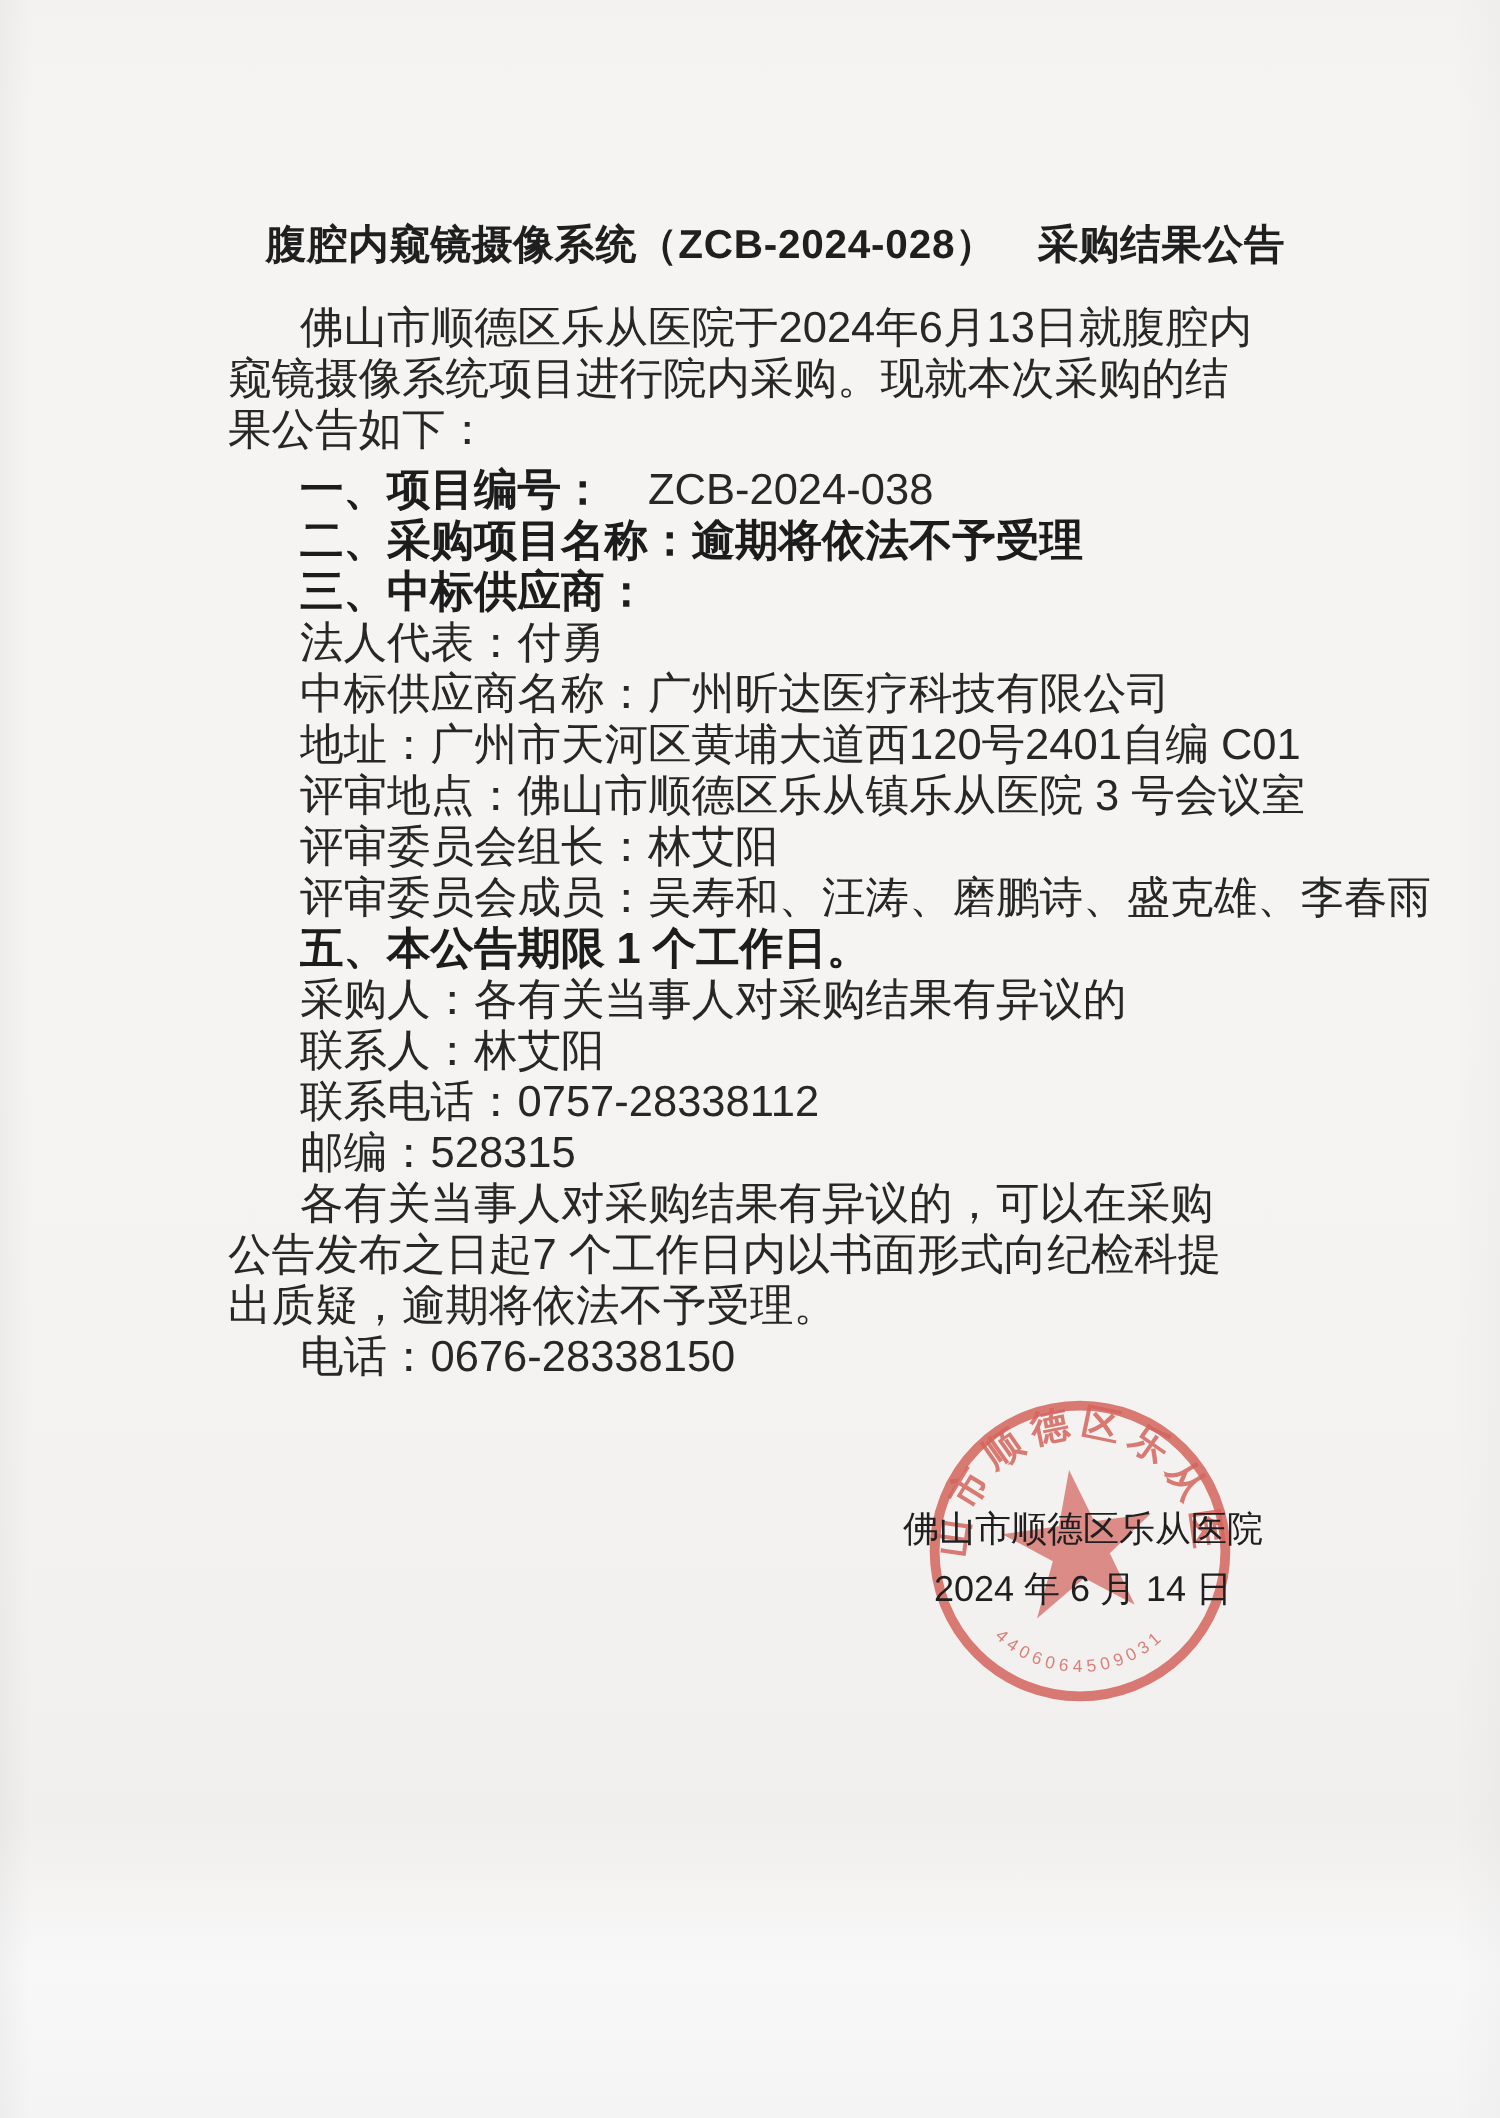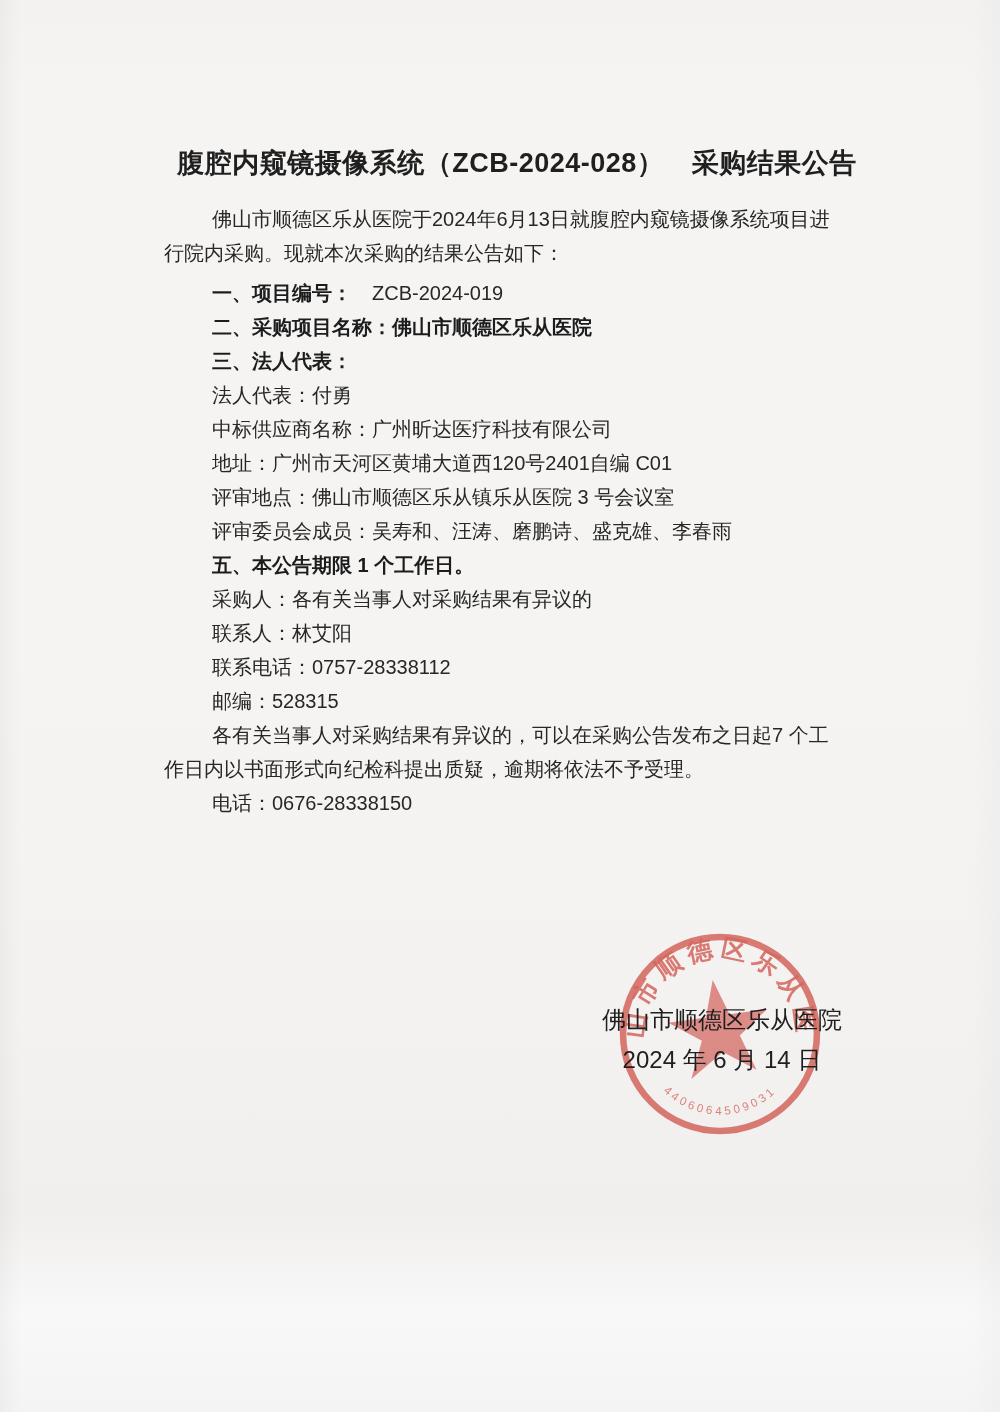--- a/index.html
+++ b/index.html
@@ -14,22 +14,22 @@
       linear-gradient(180deg, #f3f2f1 0%, #f5f4f3 6%, #f5f4f3 45%, #f3f2f1 72%, #f0efee 86%, #f9f8f8 93%, #f4f4f4 100%);
     color:#272727;
   }
   .title {
     position:absolute; top:128px; left:0; width:100%;
     margin:17px; text-align:center;
     font-size:27px; font-weight:700; color:#1f1f1f;
     letter-spacing:0.5px;
   }
   .content {
-    position:absolute; left:164px; top:202px; width:684px;
-    font-size:20px; line-height:34px;
+    position:absolute; left:152px; top:202px; width:684px;
+    font-size:29px; line-height:34px;
   }
   .para { margin:0; text-indent:48px; }
   .lines { margin-top:6px; }
   .line { padding-left:48px; white-space:nowrap; }
   .b { font-weight:700; color:#1c1c1c;margin-top:24px; }
   .signature {
     position:absolute; left:522px; top:1000px; width:400px;
     text-align:center; font-size:24px; line-height:40px;
     color:#1f1f1f; z-index:2;
   }
@@ -43,27 +43,28 @@
 <body>
 
 <div class="page">
 
   <h1 class="title">腹腔内窥镜摄像系统（ZCB-2024-028）　采购结果公告</h1>
 
   <div class="content">
     <p class="para">佛山市顺德区乐从医院于2024年6月13日就腹腔内窥镜摄像系统项目进行院内采购。现就本次采购的结果公告如下：</p>
 
     <div class="lines">
-      <div class="line"><span class="b">一、项目编号：</span><span>　ZCB-2024-019</span></div>
-      <div class="line"><span class="b">二、采购项目名称：佛山市顺德区乐从医院</span><span></span></div>
-      <div class="line"><span class="b">三、法人代表：</span><span></span></div>
+      <div class="line"><span class="b">一、项目编号：</span><span>　ZCB-2024-038</span></div>
+      <div class="line"><span class="b">二、采购项目名称：逾期将依法不予受理</span><span></span></div>
+      <div class="line"><span class="b">三、中标供应商：</span><span></span></div>
       <div class="line"><span class="b"></span><span>法人代表：付勇</span></div>
       <div class="line"><span class="b"></span><span>中标供应商名称：广州昕达医疗科技有限公司</span></div>
       <div class="line"><span class="b"></span><span>地址：广州市天河区黄埔大道西120号2401自编 C01</span></div>
       <div class="line"><span class="b"></span><span>评审地点：佛山市顺德区乐从镇乐从医院 3 号会议室</span></div>
+      <div class="line"><span class="b"></span><span>评审委员会组长：林艾阳</span></div>
       <div class="line"><span class="b"></span><span>评审委员会成员：吴寿和、汪涛、磨鹏诗、盛克雄、李春雨</span></div>
       <div class="line"><span class="b">五、本公告期限 1 个工作日。</span><span></span></div>
       <div class="line"><span class="b"></span><span>采购人：各有关当事人对采购结果有异议的</span></div>
       <div class="line"><span class="b"></span><span>联系人：林艾阳</span></div>
       <div class="line"><span class="b"></span><span>联系电话：0757-28338112</span></div>
       <div class="line"><span class="b"></span><span>邮编：528315</span></div>
     </div>
 
     <p class="para">各有关当事人对采购结果有异议的，可以在采购公告发布之日起7 个工作日内以书面形式向纪检科提出质疑，逾期将依法不予受理。</p>
     <div class="line">电话：0676-28338150</div>

